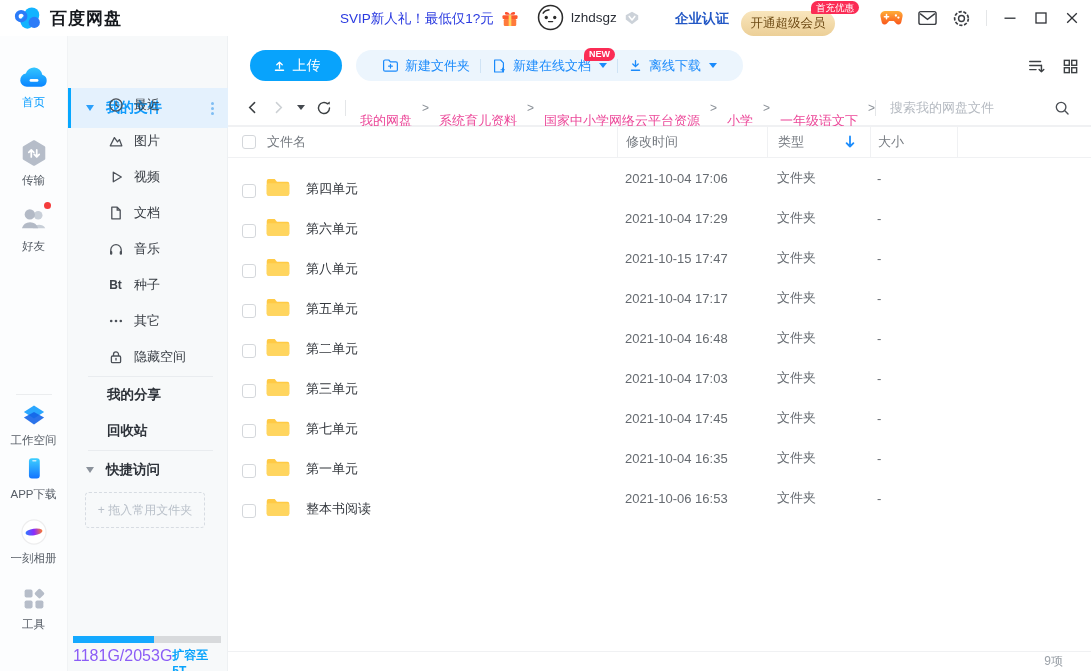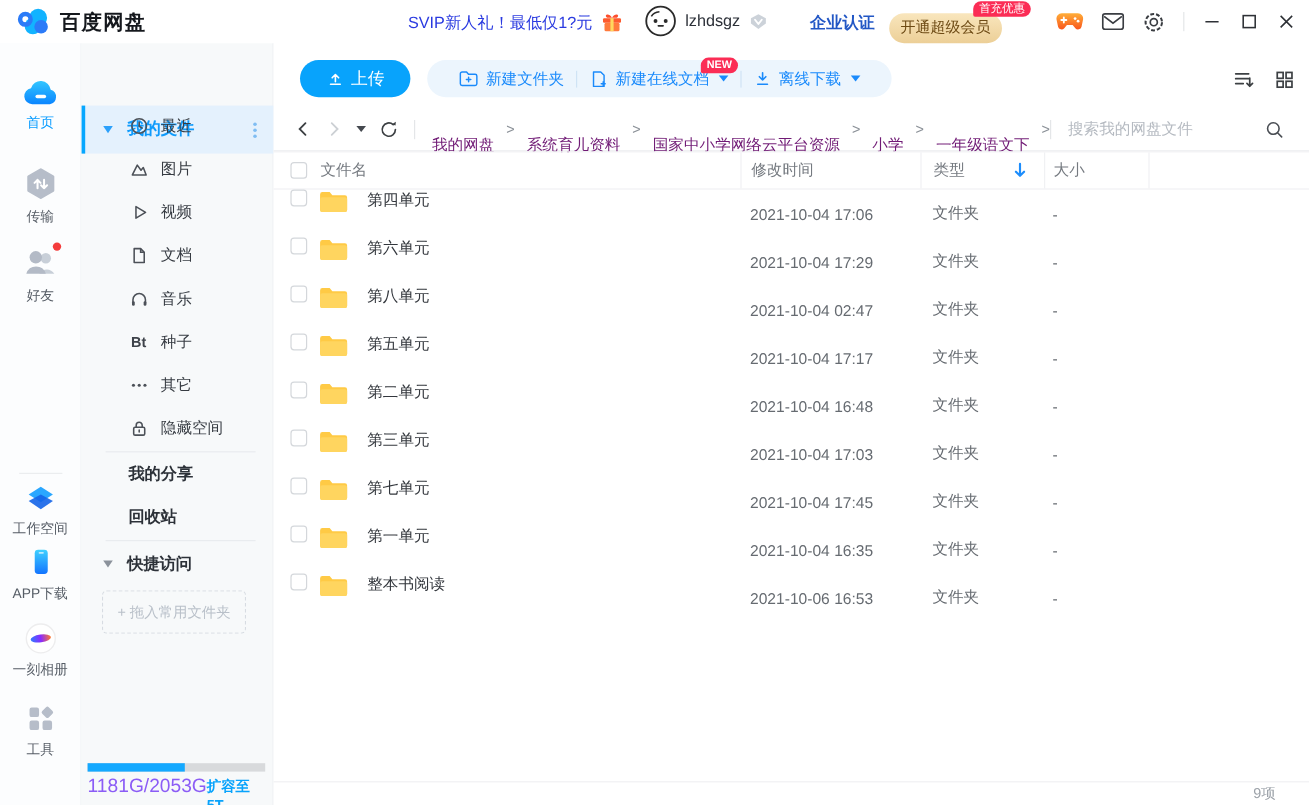--- a/index.html
+++ b/index.html
@@ -82,21 +82,21 @@
   .view-icons { position:absolute; right:12px; top:21px; display:flex; gap:16px; align-items:center; }
   .view-icons .vi { cursor:pointer; }
 
   .navrow { position:absolute; top:54px; left:0; right:0; height:36px; display:flex; align-items:center;
             padding-left:17px; border-bottom:1px solid #f0f1f3; }
   .nav-ic { cursor:pointer; display:flex; align-items:center; margin-right:11px; }
   .caret-dn-dark { width:0; height:0; border-left:4px solid transparent; border-right:4px solid transparent;
                    border-top:5px solid #45494f; margin-right:11px; cursor:pointer; }
   .nav-vline { width:1px; height:16px; background:#e4e6e8; margin:0 2px; }
   .crumbs { display:flex; align-items:center; gap:10px; padding-left:12px; }
-  .crumb { color:#701a75; font-size:13px; cursor:pointer; white-space:nowrap;margin-top:26px; }
+  .crumb { color:#ec4899; font-size:13px; cursor:pointer; white-space:nowrap;margin-top:26px; }
   .crumb-sep { color:#8b9198; font-size:12px; }
   .searchbox { margin-left:auto; display:flex; align-items:center; }
   .searchbox .svline { width:1px; height:16px; background:#e4e6e8; margin-right:14px; }
   .searchbox input { border:none; outline:none; background:transparent; width:160px; font-size:13px;
                      color:#333; font-family:inherit; }
   .searchbox input::placeholder { color:#b5bac1; }
   .searchbox .sic { margin:0 21px 0 4px; cursor:pointer; }
 
   .grid { display:grid; grid-template-columns:389px 150px 103px 87px auto; }
   .thead { position:absolute; top:90px; left:0; right:0; height:32px; border-top:1px solid #f0f1f3;
@@ -104,21 +104,21 @@
   .thead .cell { display:flex; align-items:center; color:#757a80; font-size:13px; position:relative; }
   .thead .cell + .cell { border-left:1px solid #f0f1f3; }
   .th-name { padding-left:14px; gap:11px; }
   .th-time { padding-left:8px; }
   .th-type { padding-left:10px; }
   .th-size { padding-left:7px; }
   .sort-arrow { position:absolute; right:14px; top:8px; cursor:pointer; }
 
   .tbody { position:absolute; top:122px; left:0; right:0; }
   .trow { height:40px; cursor:pointer; }
-  .td-name { display:flex; align-items:flex-start; padding-left:14px; gap:9px; }
+  .td-name { display:flex; align-items:flex-end; padding-left:14px; gap:9px; }
   .fname { color:#33373d; font-size:13px; margin-left:6px; }
   .td-time,.td-type,.td-size { display:flex; align-items:center; color:#666b71; font-size:13px; }
   .td-time { padding-left:8px; }
   .td-type { padding-left:10px; }
   .td-size { padding-left:7px; }
 
   .cb { width:14px; height:14px; border:1px solid #d4d7db; border-radius:3px; background:#fff;
         flex:0 0 14px; cursor:pointer; }
 
   .footer { position:absolute; bottom:0; left:0; right:0; height:20px; border-top:1px solid #f0f1f3;
@@ -593,21 +593,21 @@
       <div class="td-name">
           <span class="cb"></span>
         <span>
             <svg width="26" height="21" viewBox="0 0 30 24">
               <path d="M2 4.5 a2.2 2.2 0 0 1 2.2-2.2 h7 l2.6 3.1 h11.9 A2.2 2.2 0 0 1 28 7.6 V19.2 a2.2 2.2 0 0 1-2.2 2.2 H4.2 A2.2 2.2 0 0 1 2 19.2 z" fill="#ffca45"></path>
               <rect x="2" y="7.2" width="26" height="14.2" rx="2.2" fill="#ffd55f"></rect>
             </svg>
           </span>
         <span class="fname">第八单元</span>
         </div>
-      <div class="td-time">2021-10-04 02:47</div>
+      <div class="td-time">2021-10-15 17:47</div>
       <div class="td-type">文件夹</div>
       <div class="td-size">-</div>
         <div></div>
     </div>
     <div class="trow grid">
       <div class="td-name">
           <span class="cb"></span>
         <span>
             <svg width="26" height="21" viewBox="0 0 30 24">
               <path d="M2 4.5 a2.2 2.2 0 0 1 2.2-2.2 h7 l2.6 3.1 h11.9 A2.2 2.2 0 0 1 28 7.6 V19.2 a2.2 2.2 0 0 1-2.2 2.2 H4.2 A2.2 2.2 0 0 1 2 19.2 z" fill="#ffca45"></path>

